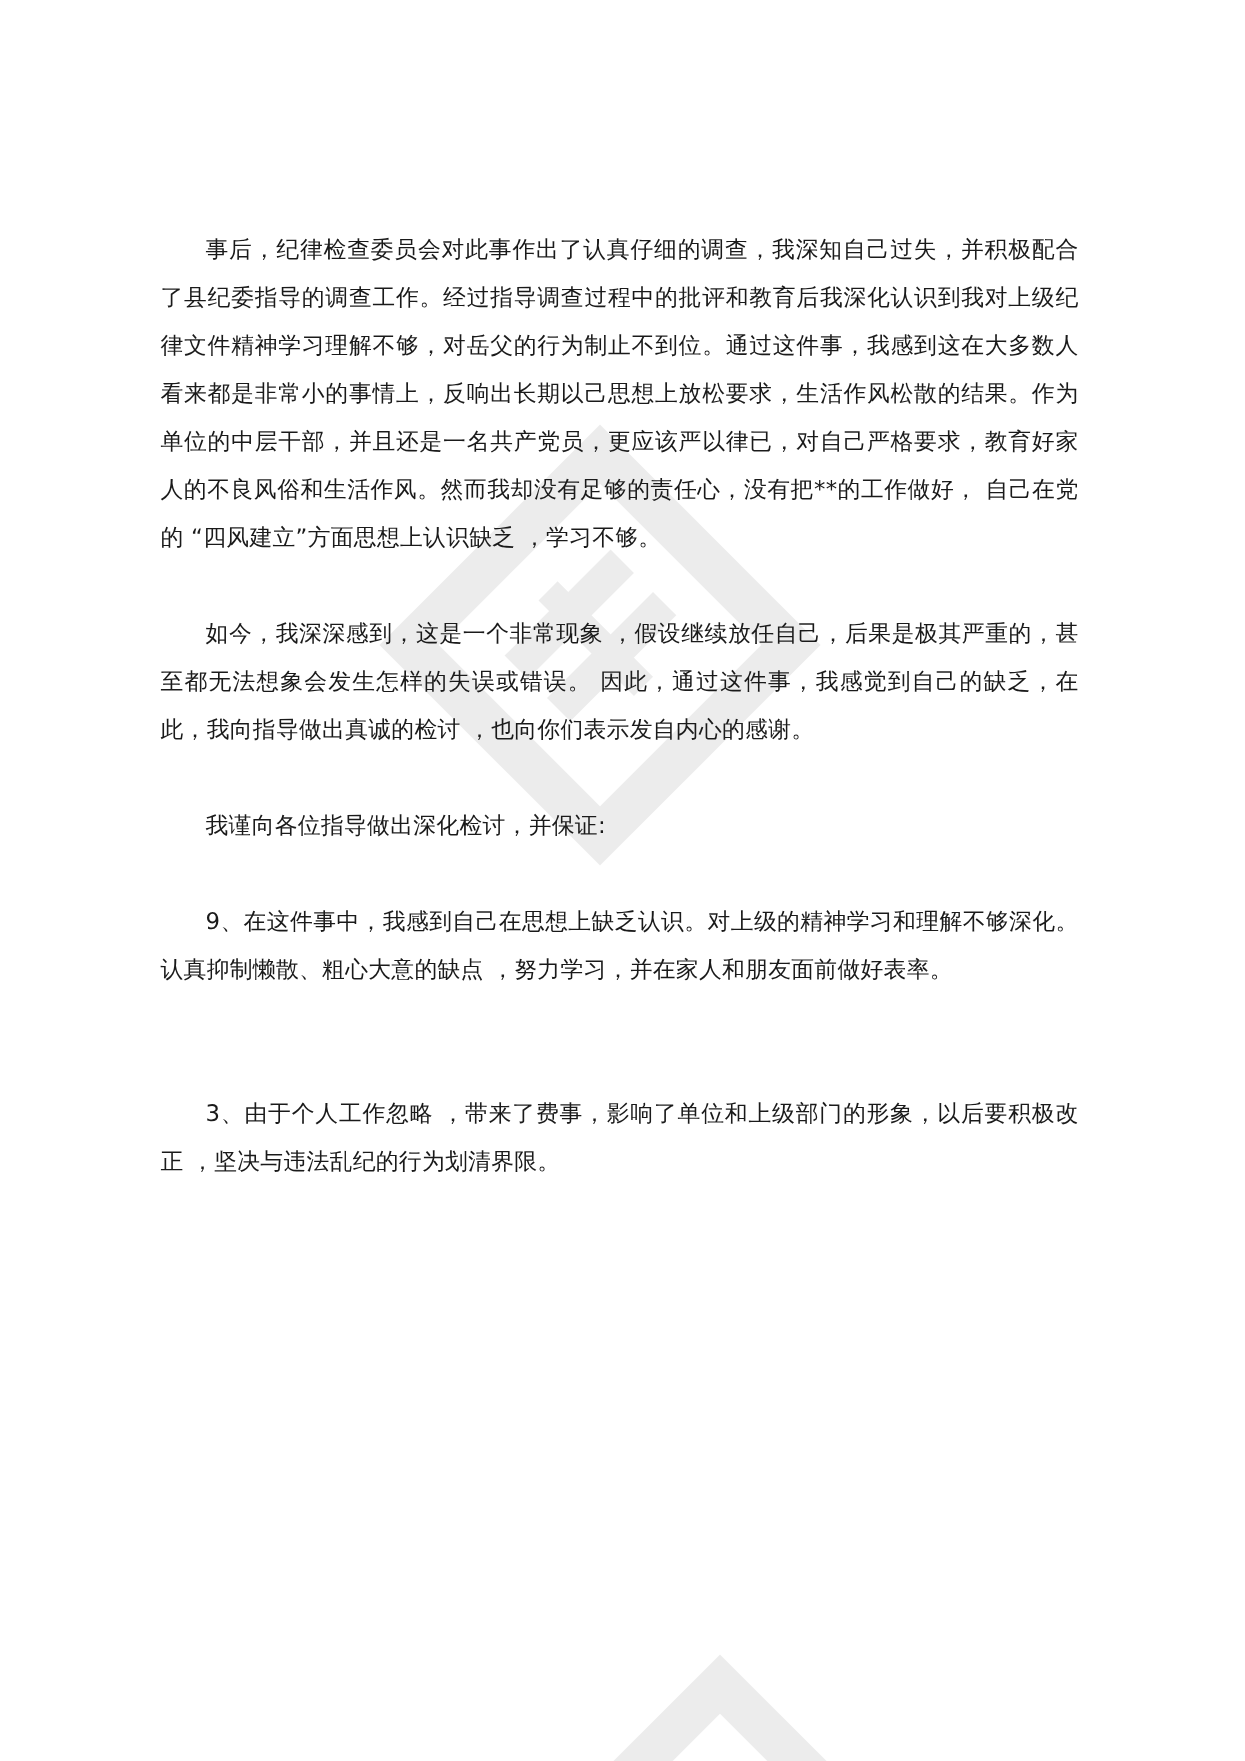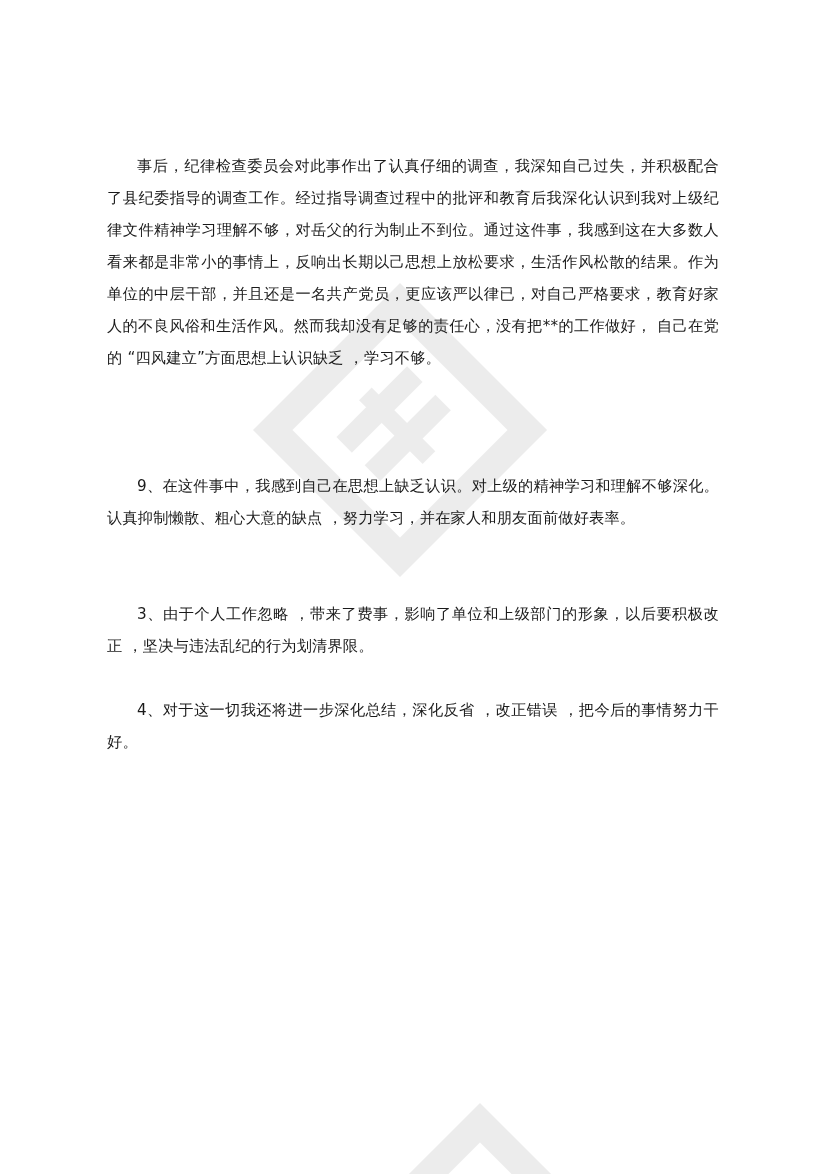--- a/index.html
+++ b/index.html
@@ -41,22 +41,23 @@
       <rect x="60" y="60" width="180" height="180" fill="none" stroke="#000" stroke-width="28"></rect>
       <rect x="110" y="100" width="22" height="100" fill="#000"></rect>
       <rect x="150" y="100" width="22" height="100" fill="#000"></rect>
       <rect x="100" y="140" width="90" height="18" fill="#000"></rect>
     </g>
   </svg>
 
   <div class="content">
     <p class="para">事后，纪律检查委员会对此事作出了认真仔细的调查，我深知自己过失，并积极配合了县纪委指导的调查工作。经过指导调查过程中的批评和教育后我深化认识到我对上级纪律文件精神学习理解不够，对岳父的行为制止不到位。通过这件事，我感到这在大多数人看来都是非常小的事情上，反响出长期以己思想上放松要求，生活作风松散的结果。作为单位的中层干部，并且还是一名共产党员，更应该严以律已，对自己严格要求，教育好家人的不良风俗和生活作风。然而我却没有足够的责任心，没有把**的工作做好， 自己在党的 “四风建立”方面思想上认识缺乏 ，学习不够。</p>
     <div class="gap"></div>
+    <p class="para">如今，我深深感到，这是一个非常现象 ，假设继续放任自己，后果是极其严重的，甚至都无法想象会发生怎样的失误或错误。 因此，通过这件事，我感觉到自己的缺乏，在此，我向指导做出真诚的检讨 ，也向你们表示发自内心的感谢。</p>
     <div class="gap"></div>
+    <p class="para">我谨向各位指导做出深化检讨，并保证:</p>
     <div class="gap"></div>
     <p class="para">9、在这件事中，我感到自己在思想上缺乏认识。对上级的精神学习和理解不够深化。认真抑制懒散、粗心大意的缺点 ，努力学习，并在家人和朋友面前做好表率。</p>
     <div class="gap"></div>
     <div class="gap"></div>
     <p class="para">3、由于个人工作忽略 ，带来了费事，影响了单位和上级部门的形象，以后要积极改正 ，坚决与违法乱纪的行为划清界限。</p>
     <div class="gap"></div>
-    <p class="para">4、对于这一切我还将进一步深化总结，深化反省 ，改正错误 ，把今后的事情努力干好。</p>
   </div>
 </div>
 
 </body></html>

